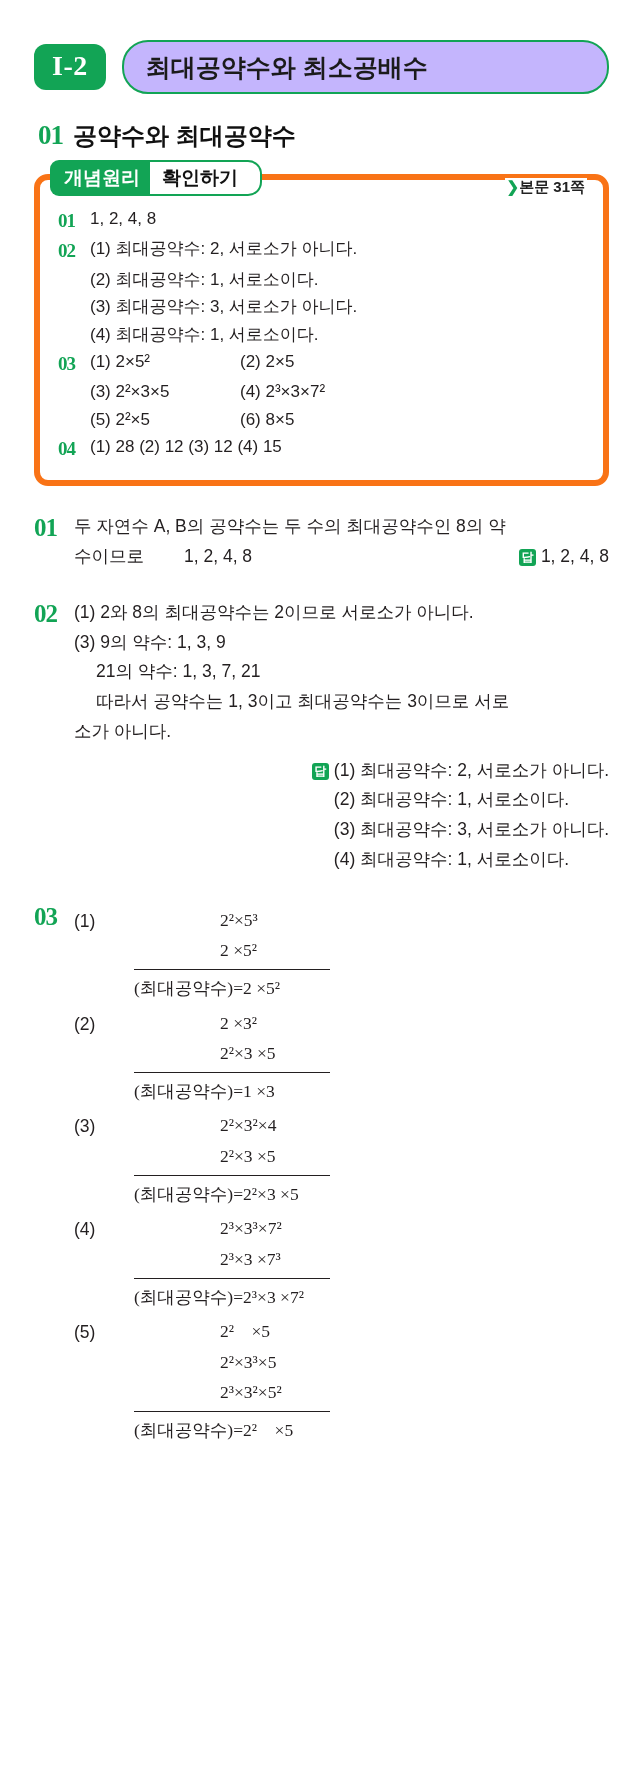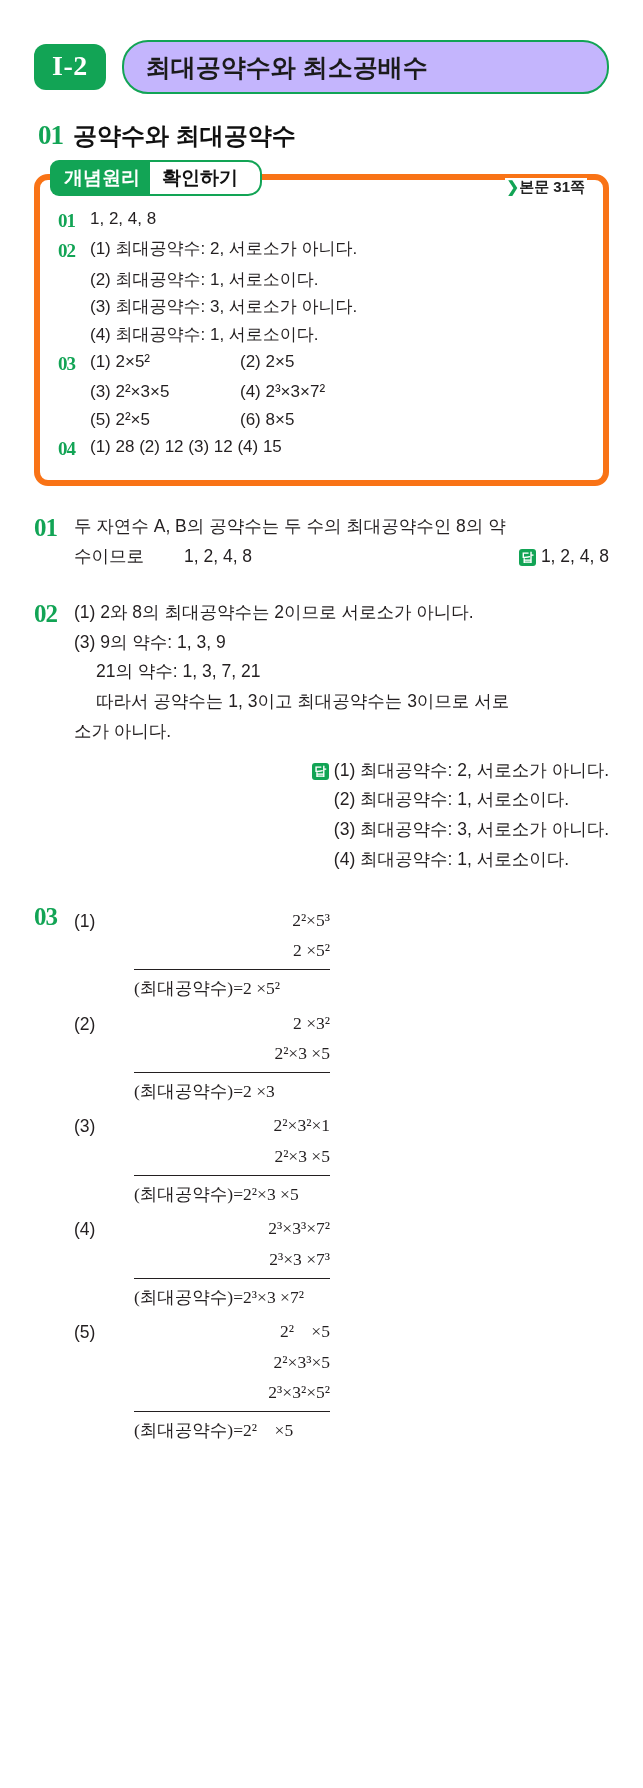--- a/index.html
+++ b/index.html
@@ -196,21 +196,21 @@
     width:60px;
     flex:none;
     font-size:17.5px;
     padding-top:2px;
   }
   .work-stack{
     font-size:17.5px;
     line-height:1.75;
   }
   .work-line{
-    text-align:right;
+    text-align:left;
     white-space:pre;
     padding-left:86px;
   }
   .work-rule{
     border-bottom:1.4px solid #231f20;
     width:196px;
     margin:3px 0 3px 0;
   }
   .work-total{
     white-space:pre;
@@ -335,28 +335,28 @@
           <div class="work-total mono-pad"><span>(최대공약수)=</span><span>2 ×5²</span></div>
         </div>
       </div>
 
       <div class="work-item">
         <div class="work-label">(2)</div>
         <div class="work-stack">
           <div class="work-line mono-pad">2 ×3²</div>
           <div class="work-line mono-pad">2²×3 ×5</div>
           <div class="work-rule"></div>
-          <div class="work-total mono-pad"><span>(최대공약수)=</span><span>2 ×3</span></div>
+          <div class="work-total mono-pad"><span>(최대공약수)=</span><span>1 ×3</span></div>
         </div>
       </div>
 
       <div class="work-item">
         <div class="work-label">(3)</div>
         <div class="work-stack">
-          <div class="work-line mono-pad">2²×3²×1</div>
+          <div class="work-line mono-pad">2²×3²×4</div>
           <div class="work-line mono-pad">2²×3 ×5</div>
           <div class="work-rule"></div>
           <div class="work-total mono-pad"><span>(최대공약수)=</span><span>2²×3 ×5</span></div>
         </div>
       </div>
 
       <div class="work-item">
         <div class="work-label">(4)</div>
         <div class="work-stack">
           <div class="work-line mono-pad">2³×3³×7²</div>

